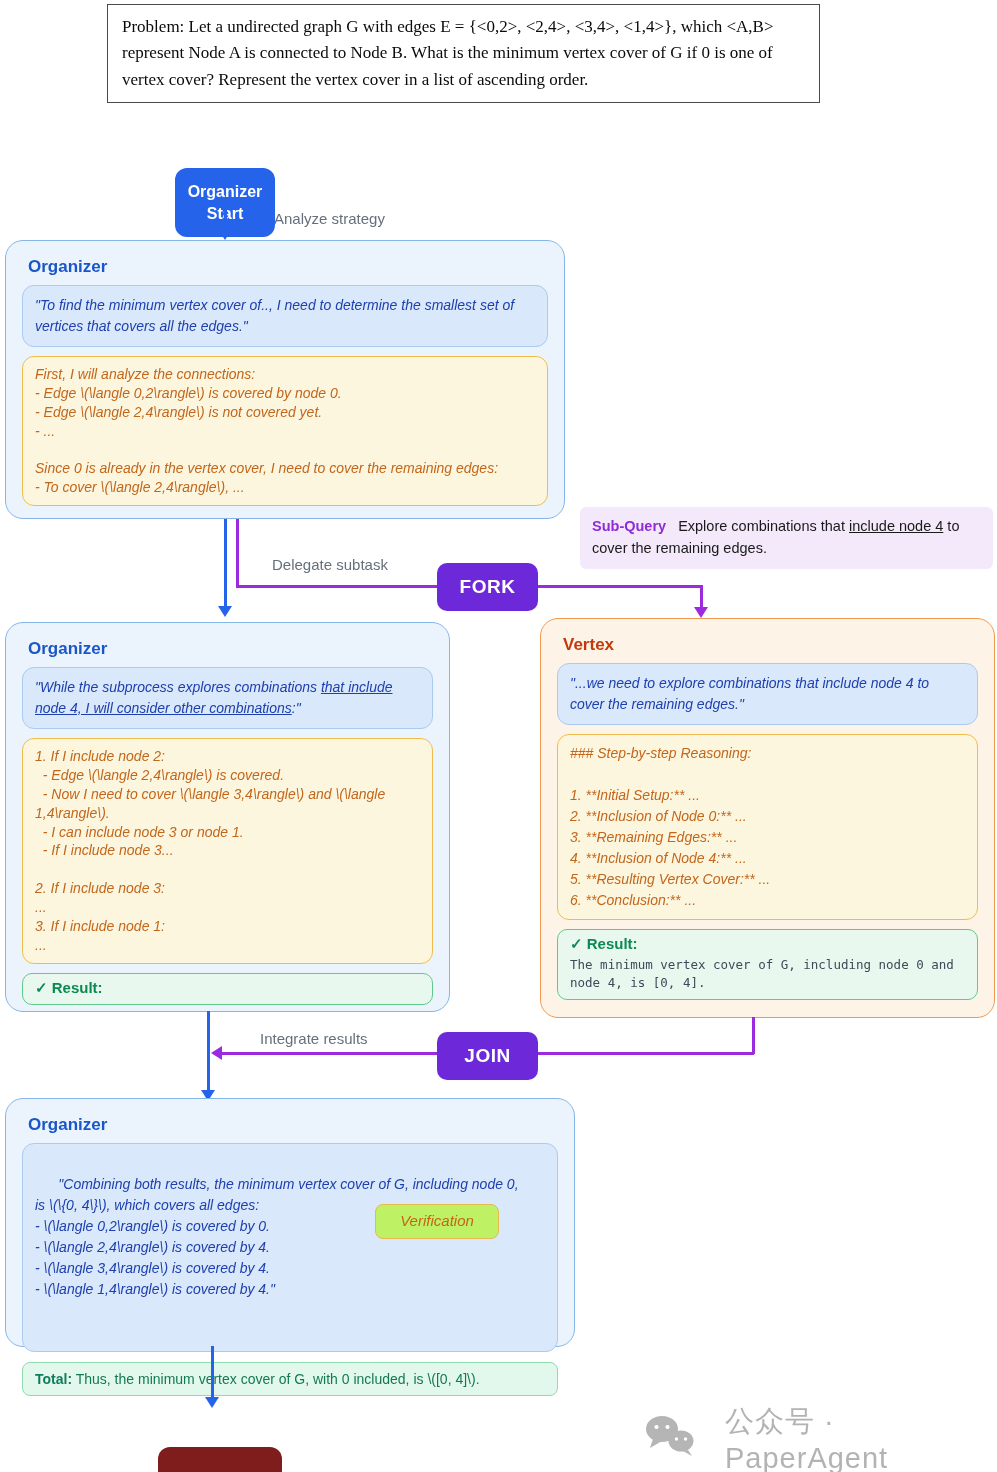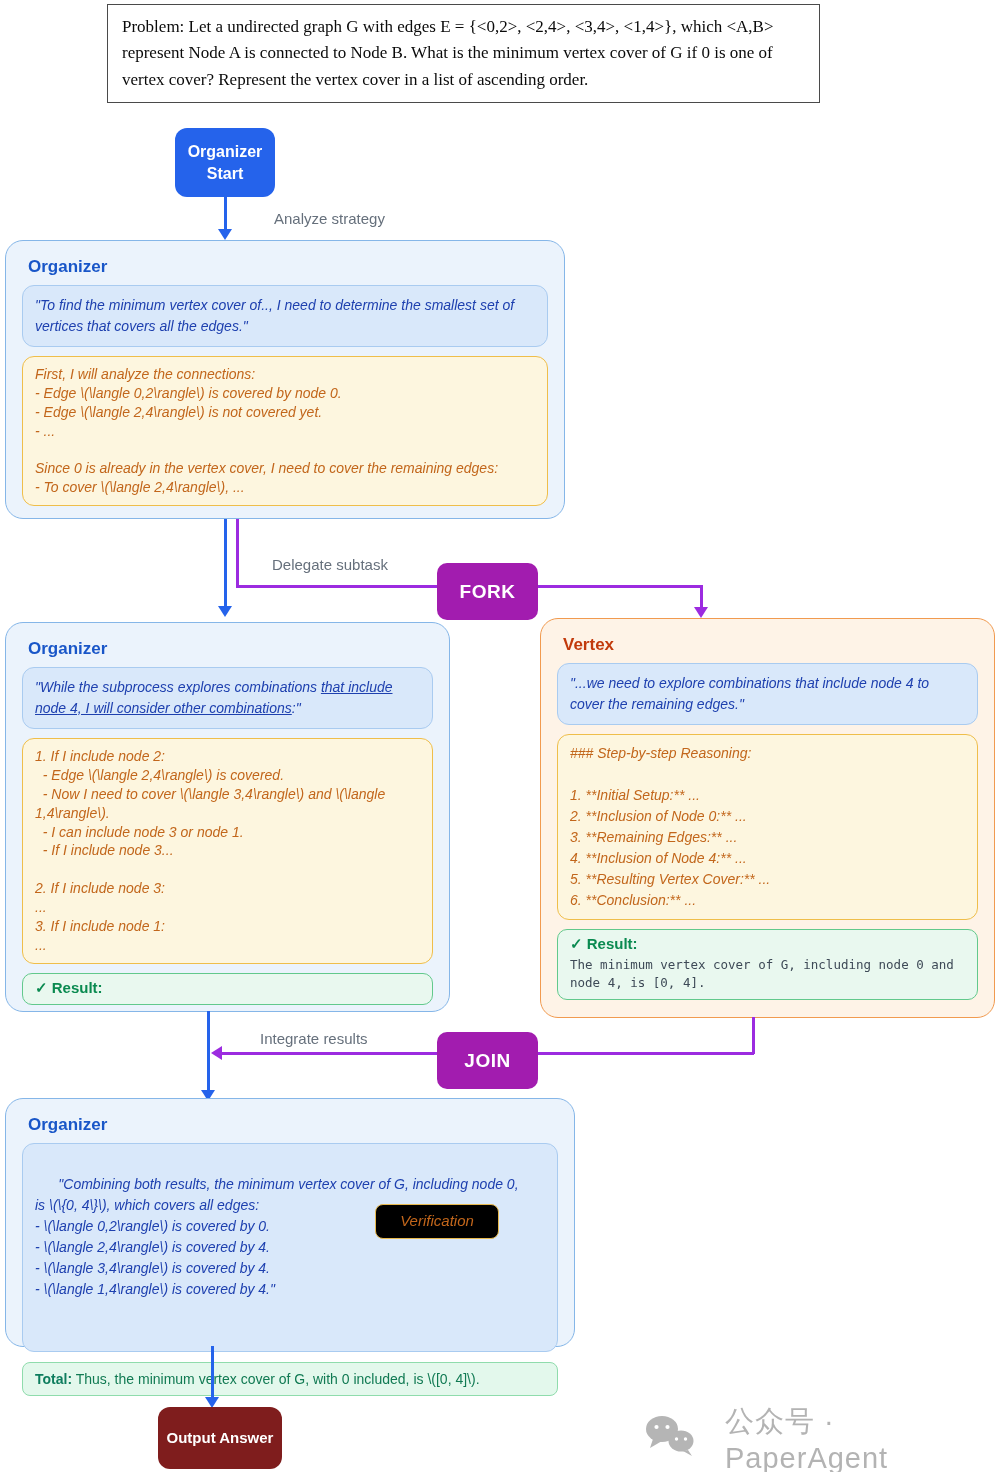--- a/index.html
+++ b/index.html
@@ -7,26 +7,26 @@
           font-family:"Liberation Sans",sans-serif;overflow:hidden;}
 
   
   .problem{position:absolute;left:107px;top:4px;width:713px;box-sizing:border-box;
            border:1.5px solid #4a4a4a;padding:9px 14px;background:#fff;
            font-family:"Liberation Serif",serif;font-size:17px;line-height:1.55;color:#0a0a0a;}
 
   
   .node-btn{position:absolute;border-radius:12px;color:#fff;font-weight:bold;
             display:flex;align-items:center;justify-content:center;text-align:center;
-            font-size:16px;line-height:1.35;padding:4px;box-sizing:border-box;}
+            font-size:16px;line-height:1.35;padding:4px;box-sizing:border-box;margin-top:40px;}
   .start-btn{left:175px;top:128px;width:100px;height:69px;background:#2563EB;}
   .output-btn{left:158px;top:1407px;width:124px;height:62px;background:#7f1d1d;font-size:15px;}
 
   
-  .gateway{position:absolute;width:101px;height:57px;background:#a21caf;border-radius:10px;
+  .gateway{position:absolute;width:101px;height:48px;background:#6d28d9;border-radius:10px;
            color:#fff;font-weight:bold;font-size:19px;letter-spacing:.5px;
            display:flex;align-items:center;justify-content:center;}
 
   
   .vline{position:absolute;width:2.5px;}
   .hline{position:absolute;height:2.5px;}
   .blue{background:#2563EB;}
   .purple{background:#9C2BE0;}
   .arrow-down{position:absolute;width:0;height:0;border-left:7px solid transparent;
               border-right:7px solid transparent;border-top:11px solid #2563EB;}
@@ -58,21 +58,21 @@
 
   
   .subquery{position:absolute;left:580px;top:507px;width:413px;box-sizing:border-box;
             background:#F4E9FB;border-radius:6px;padding:9px 12px;font-size:14.5px;
             line-height:1.5;color:#1a1a1a;}
   .subquery-label{color:#8E2BD6;font-weight:bold;margin-right:12px;}
   .subquery .u{text-decoration:underline;}
 
   
   .verification{position:absolute;left:352px;top:60px;width:122px;height:33px;
-                background:#000000;border:1.5px solid #E8B94E;border-radius:8px;
+                background:#bef264;border:1.5px solid #E8B94E;border-radius:8px;
                 color:#C2661B;font-style:italic;font-size:15px;
                 display:flex;align-items:center;justify-content:center;}
 
   
   .total{background:#E3F8EC;border:1px solid #8FDCAC;border-radius:8px;padding:8px 12px;
          margin-top:10px;font-size:14px;color:#117A53;font-style:normal;}
   .total .total-label{font-weight:bold;color:#0E7D5E;}
 
   
   .watermark{position:absolute;left:645px;top:1402px;display:flex;align-items:center;gap:30px;
@@ -96,20 +96,23 @@
     <div class="quote">"To find the minimum vertex cover of.., I need to determine the smallest set of vertices that covers all the edges."</div>
     <div class="thought">First, I will analyze the connections:
 - Edge \(\langle 0,2\rangle\) is covered by node 0.
 - Edge \(\langle 2,4\rangle\) is not covered yet.
 - ...
 
 Since 0 is already in the vertex cover, I need to cover the remaining edges:
 - To cover \(\langle 2,4\rangle\), ...</div>
   </div>
 
+  <div class="subquery">
+    <span class="subquery-label">Sub-Query</span><span>Explore combinations that </span><span class="u">include node 4</span><span> to cover the remaining edges.</span>
+  </div>
 
   <div class="vline blue" style="left:224px;top:519px;height:88px;"></div>
   <div class="arrow-down" style="left:218px;top:606px;"></div>
   <div class="edge-label" style="left:272px;top:556px;">Delegate subtask</div>
 
   <div class="vline purple" style="left:236px;top:519px;height:68px;"></div>
   <div class="hline purple" style="left:236px;top:585px;width:201px;"></div>
   <div class="hline purple" style="left:538px;top:585px;width:163px;"></div>
   <div class="vline purple" style="left:700px;top:585px;height:23px;"></div>
   <div class="arrow-down purple-a" style="left:694px;top:607px;"></div>

